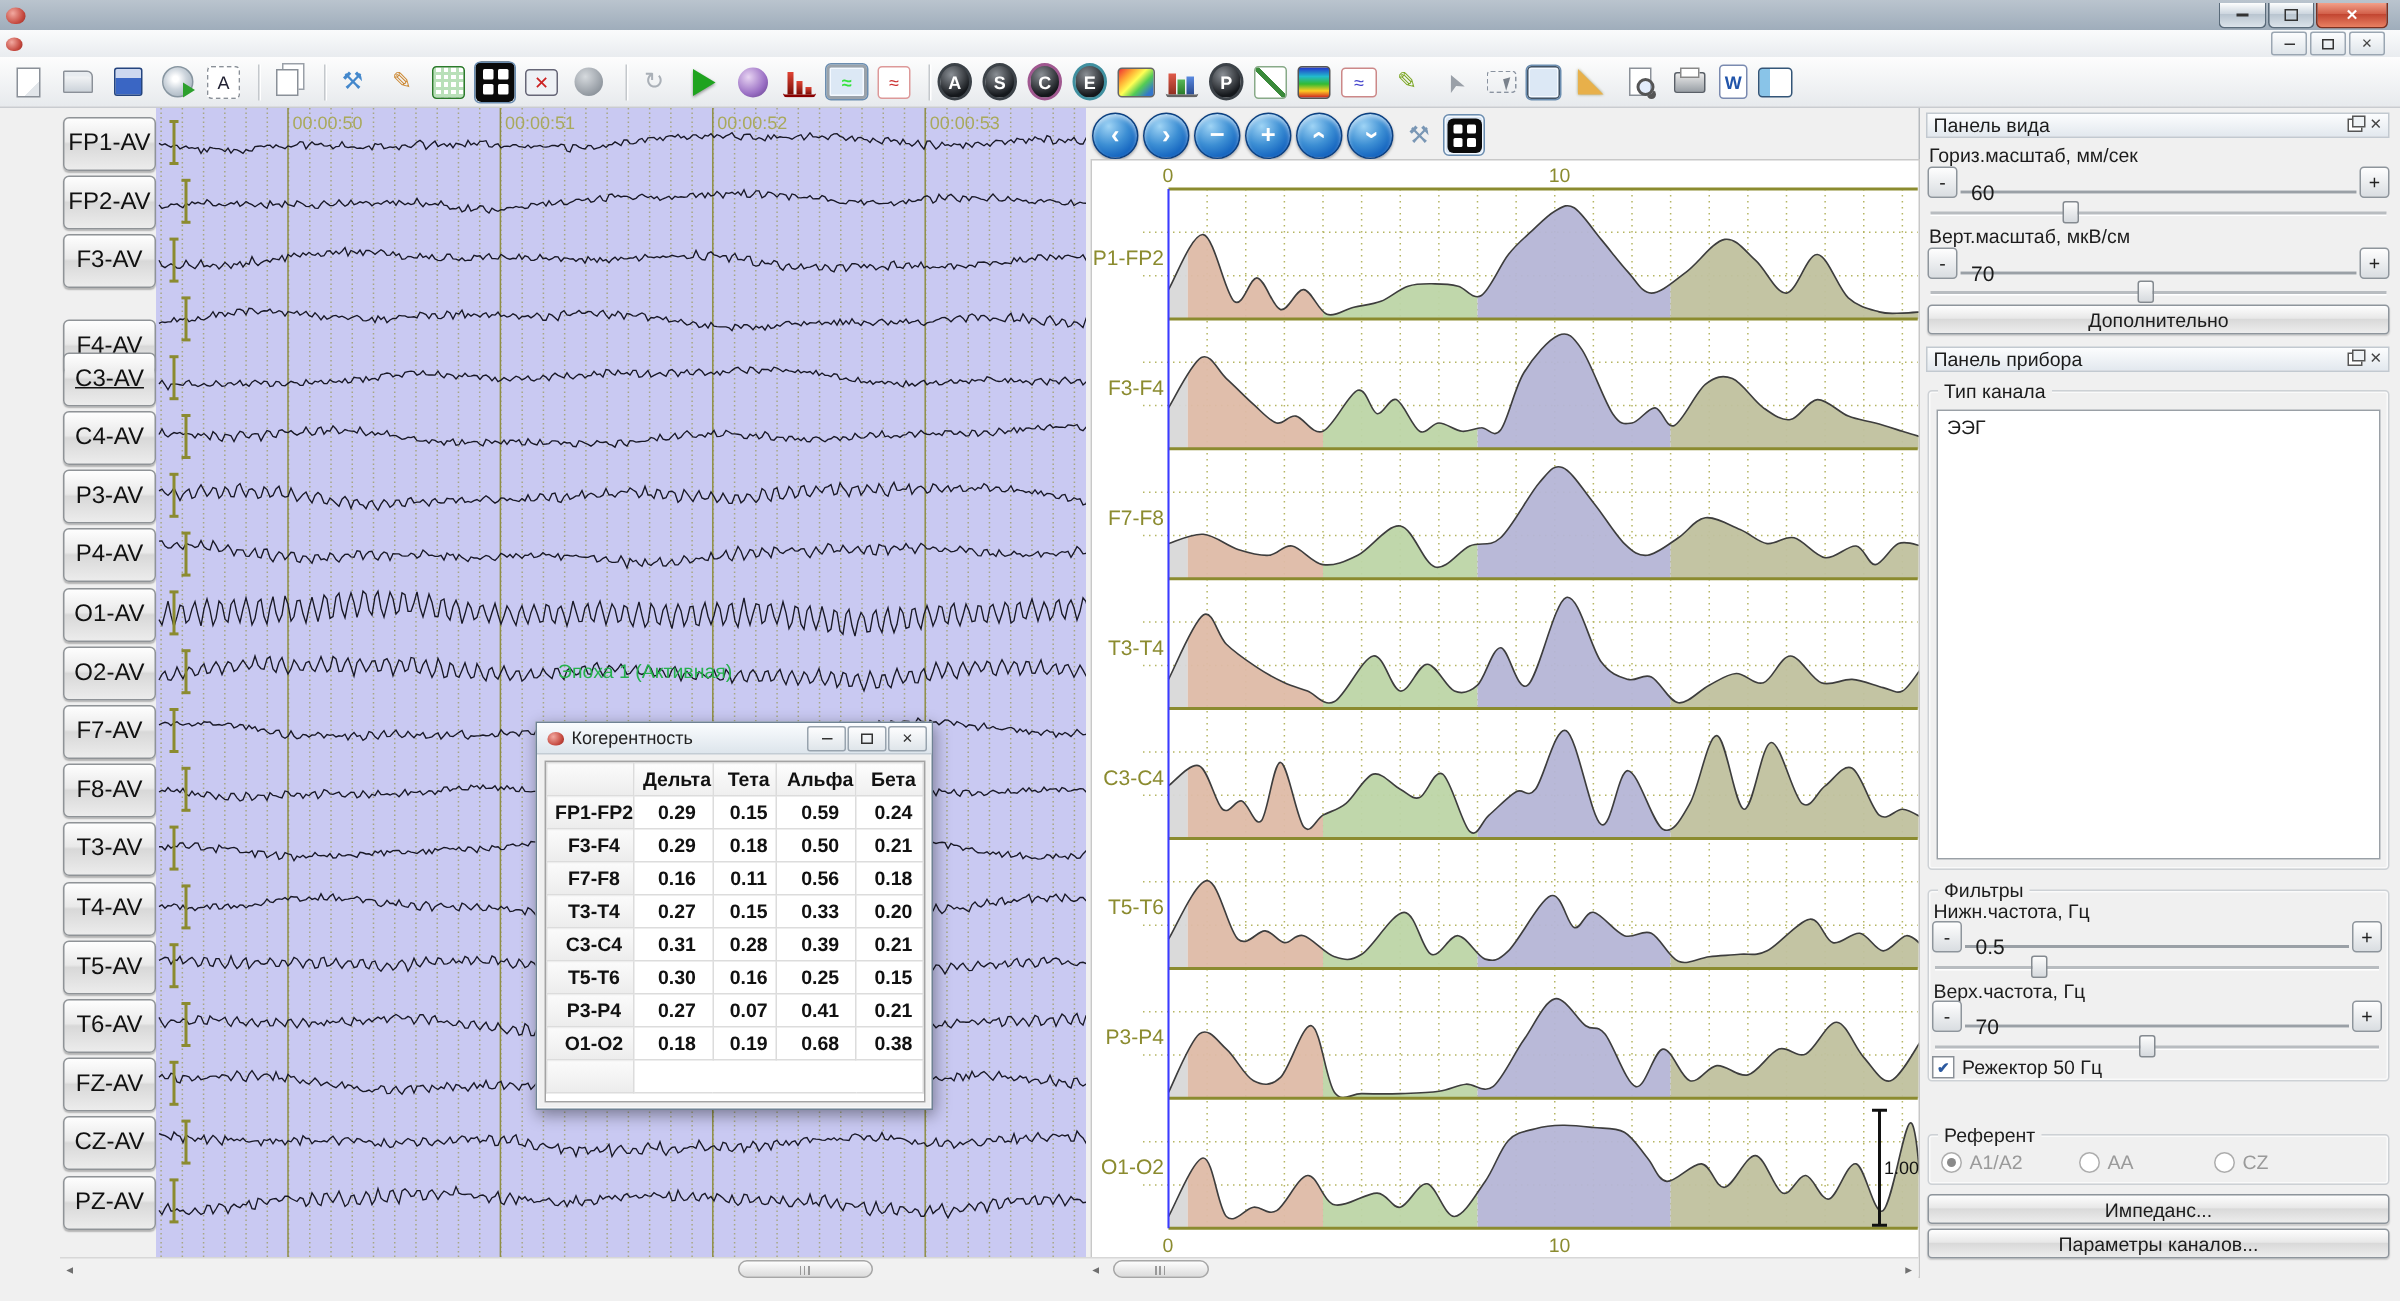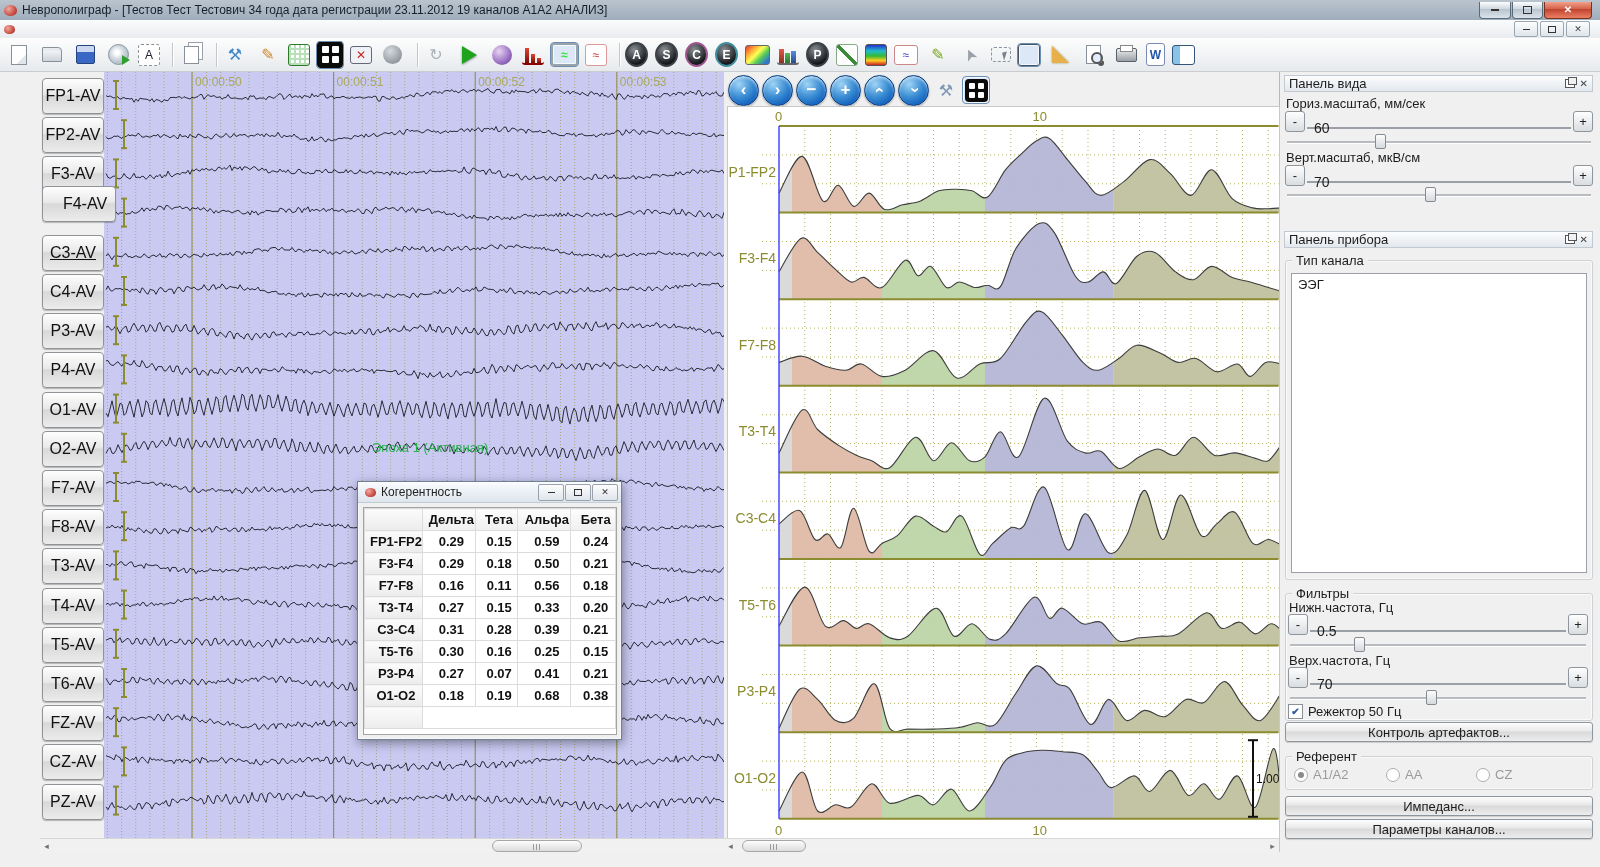--- a/index.html
+++ b/index.html
@@ -188,21 +188,20 @@
   #coh-table td,#coh-table th{border:1px solid #dcdcdc;height:21px;padding:0 0 0 5px;text-align:center;
     font-weight:bold;overflow:hidden;white-space:nowrap;margin-left:11px;}
   #coh-table .rowhdr{background:linear-gradient(#fbfbfb,#ececec);}
   #coh-table thead th{background:linear-gradient(#fdfdfd,#efefef);}
 </style>
 </head>
 <body>
 
 <div id="titlebar">
   <span class="app-icon"></span>
-  <span id="title-text">Неврополиграф - [Тестов Тест Тестович 34 года дата регистрации 23.11.2012 19 каналов А1А2 АНАЛИЗ]</span>
   <div id="win-btns">
     <div class="wbtn min">
         <span class="mini-line"></span>
       </div>
     <div class="wbtn max">
         <span class="mini-box"></span>
       </div>
     <div class="wbtn close">
         <span>✕</span>
       </div>
@@ -454,21 +453,21 @@
   </div>
 <div class="chan-btn" style="top: 6px;">
       <span>FP1-AV</span>
     </div>
     <div class="chan-btn" style="top: 45.2px;">
       <span>FP2-AV</span>
     </div>
     <div class="chan-btn" style="top: 84.4px;">
       <span>F3-AV</span>
     </div>
-    <div class="chan-btn" style="top: 114px; padding-left: 12px;">
+    <div class="chan-btn" style="top: 141px;">
       <span>F4-AV</span>
     </div>
     <div class="chan-btn" style="top: 162.8px; text-decoration: underline;">
       <span>C3-AV</span>
     </div>
     <div class="chan-btn" style="top: 202px;">
       <span>C4-AV</span>
     </div>
     <div class="chan-btn" style="top: 241.2px;">
       <span>P3-AV</span>
@@ -703,20 +702,21 @@
   <div class="spin" style="top:93px">
     <div class="sbtn">-</div>
     <div class="sfield">70</div>
     <div class="sbtn">+</div>
   </div>
   <div class="slider" style="top:115px">
     <div class="groove"></div>
       <div class="thumb" style="left:140px"></div>
   </div>
 
+  <div class="rp-btn" style="top:131px">Дополнительно</div>
 
   <div class="pane-hdr" style="top:159px">
     <span class="t">Панель прибора</span>
     <span class="hdr-icons">
       <span class="float-icon"></span>
       <span class="x-icon">✕</span>
     </span>
   </div>
 
   <div class="groupbox" style="top:188px;height:318px">
@@ -748,21 +748,20 @@
       <div class="groove"></div>
         <div class="thumb" style="left:138px"></div>
     </div>
   </div>
 
   <div class="cb-row" style="top:632px">
     <span class="cb-box">✔</span>
     <span>Режектор 50 Гц</span>
   </div>
 
-  <div class="rp-btn" style="top:650px">Контроль артефактов...</div>
 
   <div class="groupbox" style="top:684px;height:32px">
     <span class="gb-label">Референт</span>
     <div id="referent-row">
         <span class="radio-item" style="left: 8px;">
           <span class="radio-circle">
             <span class="radio-dot"></span>
           </span>
           <span class="radio-label">A1/A2</span>
         </span>

